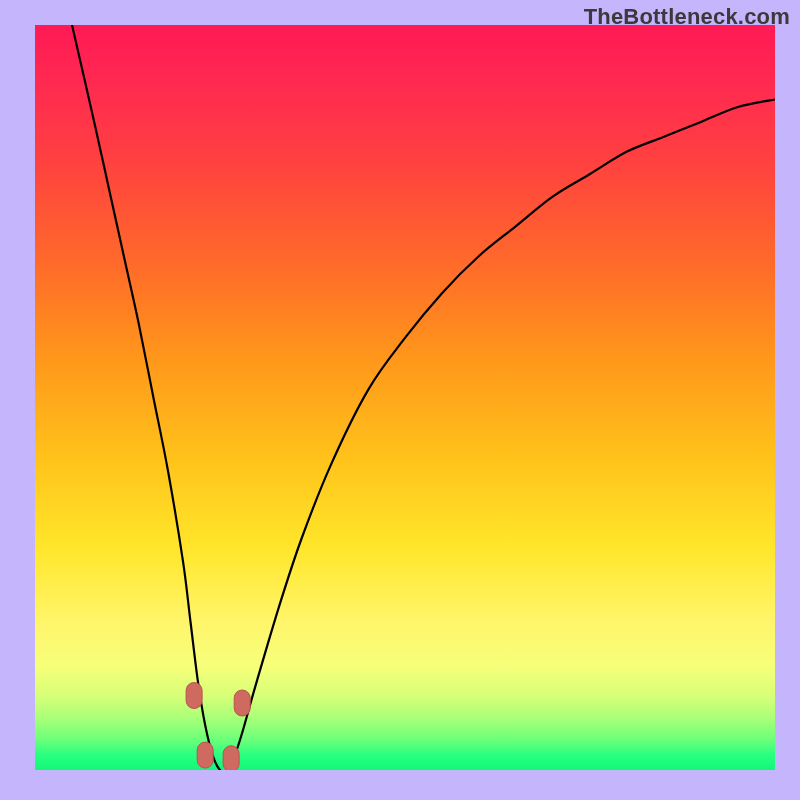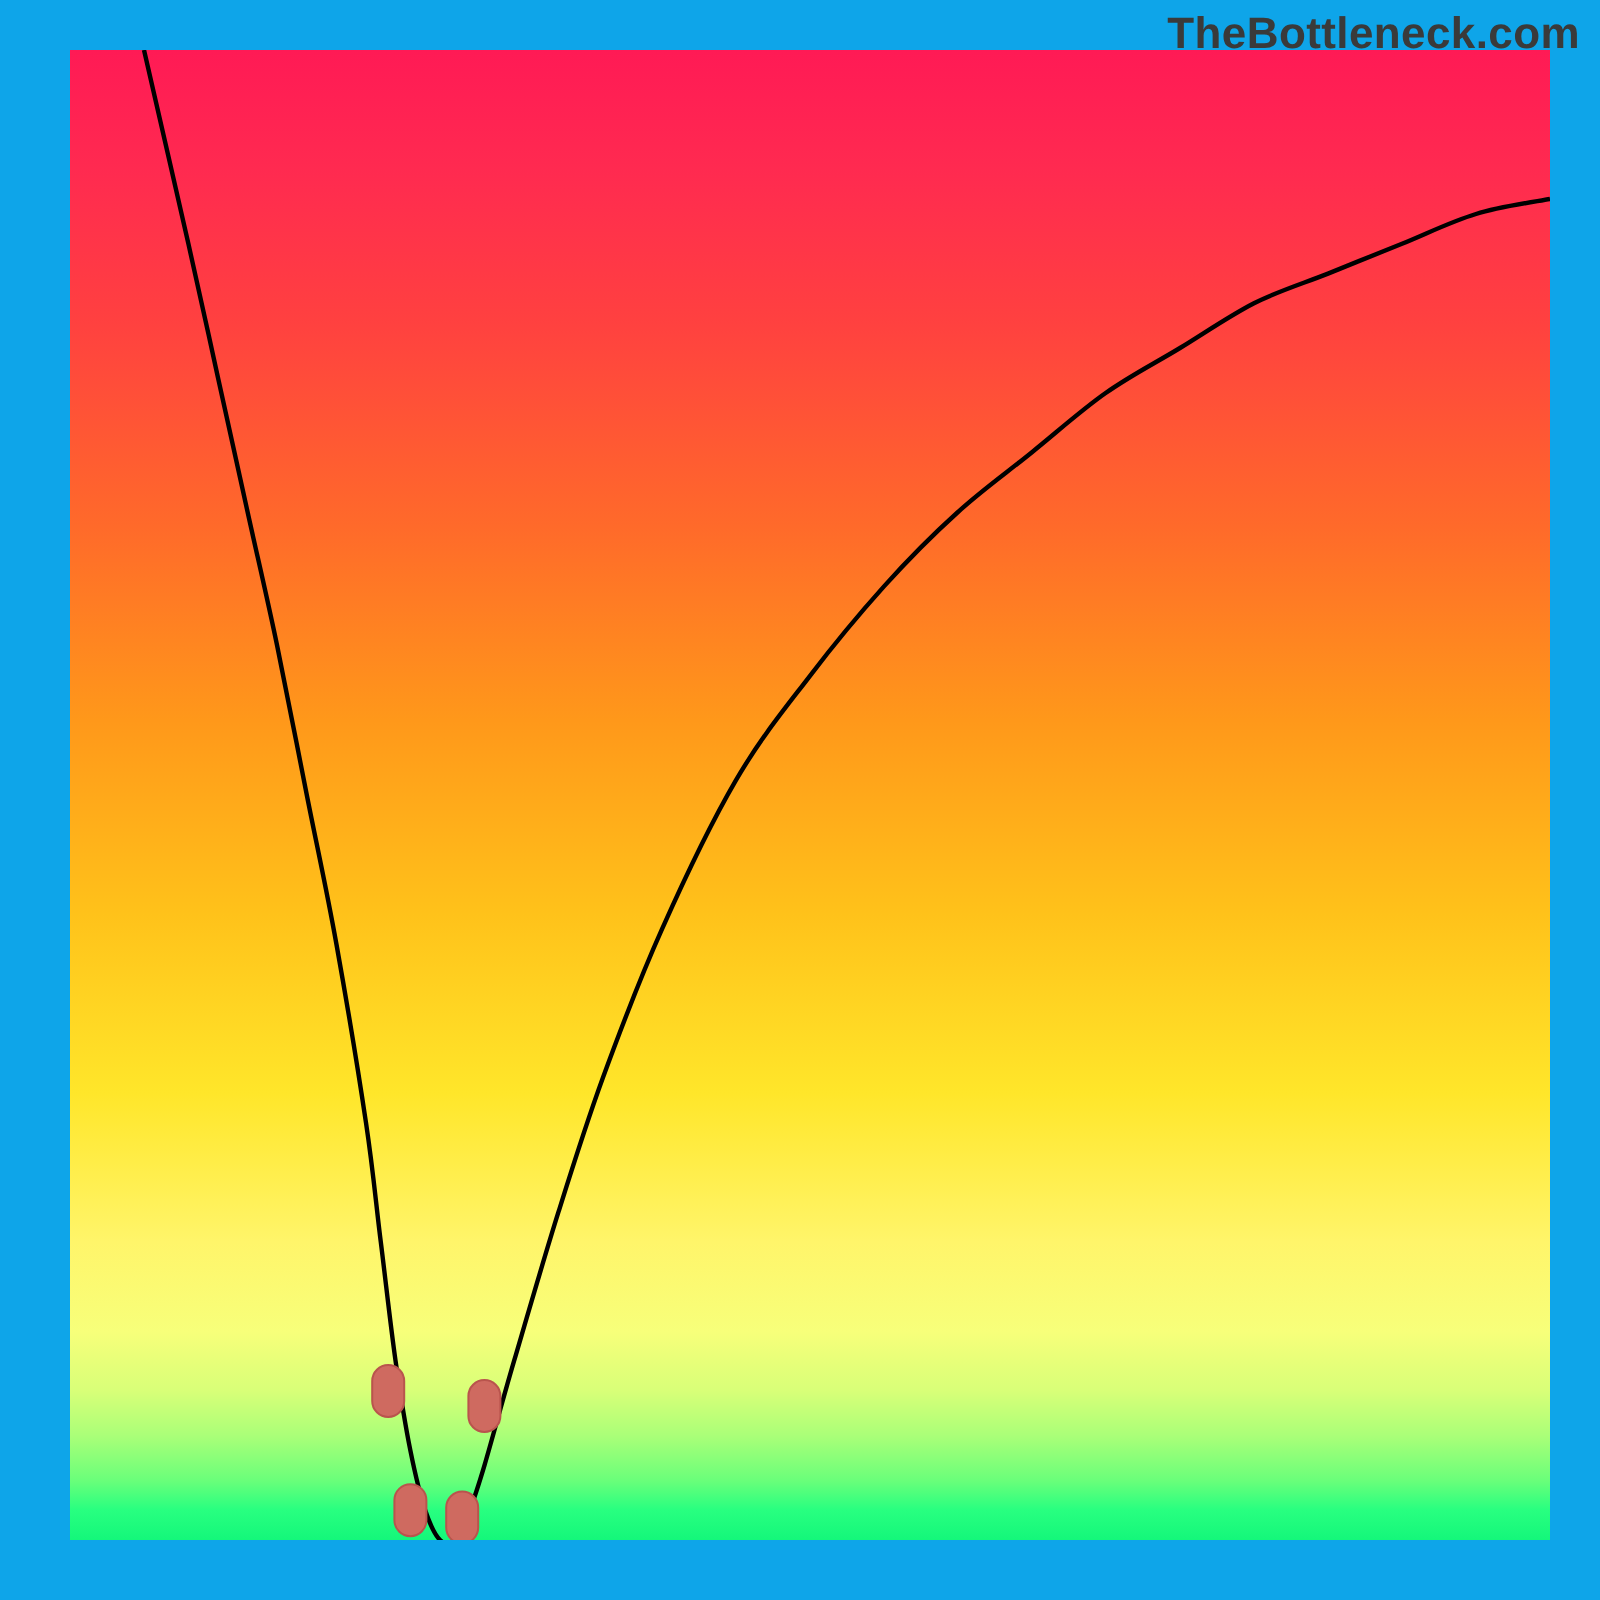--- a/index.html
+++ b/index.html
@@ -10,21 +10,21 @@
     background: #000;
     overflow: hidden;
     font-family: Arial, Helvetica, sans-serif;
   }
   .frame {
     position: absolute;
     left: 0;
     top: 0;
     width: 800px;
     height: 800px;
-    background: #0ea5e9;
+    background: #c4b5fd;
   }
   .plot {
     position: absolute;
     left: 35px;
     top: 25px;
     width: 740px;
     height: 745px;
     background: linear-gradient(
       to bottom,
       #ff1a55 0%,

